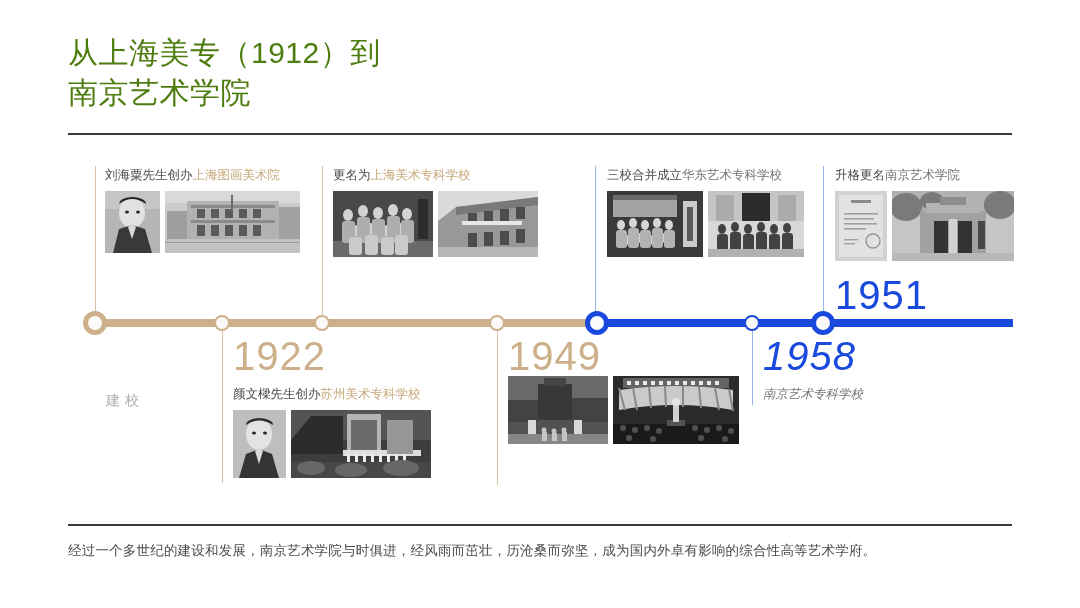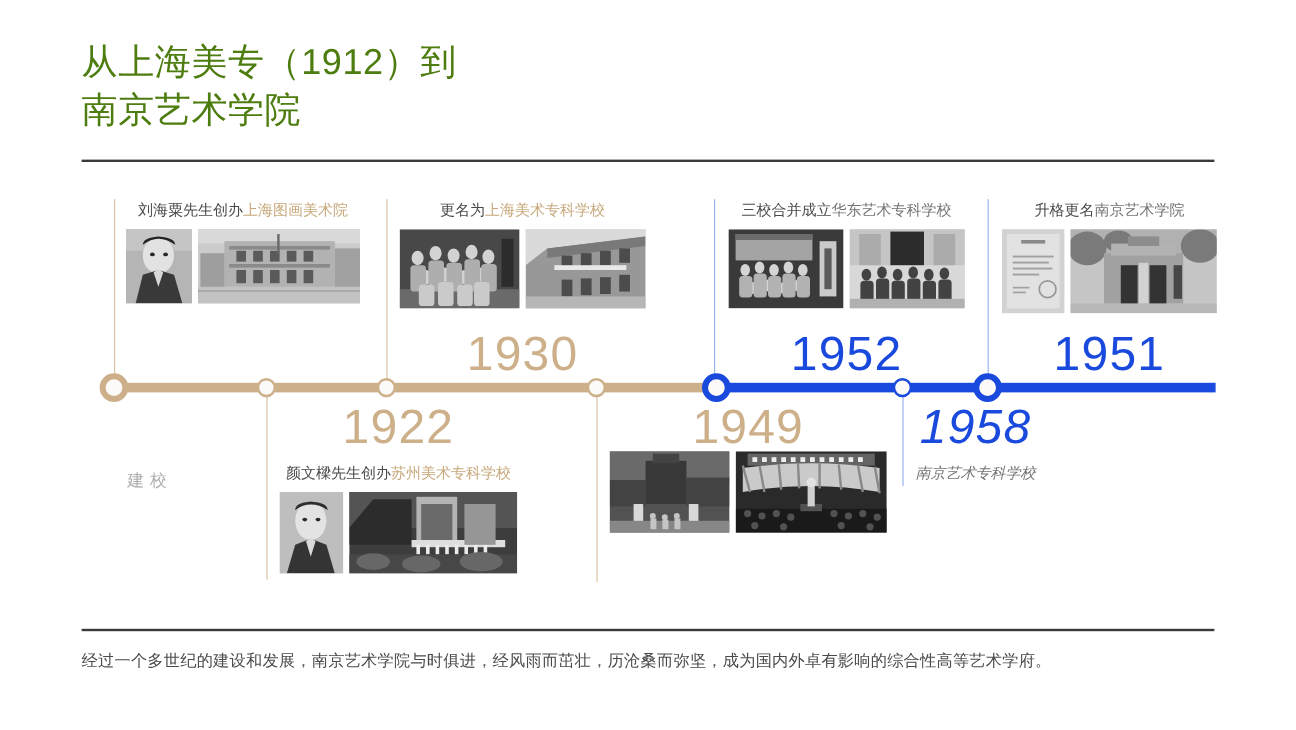--- a/index.html
+++ b/index.html
@@ -86,21 +86,20 @@
     width: 1px;
     background: #d8c3a5;
     z-index: 1;
   }
   .stem.blue { background: #9bb3ef; }
 
   
   .entry {
     position: absolute;
     z-index: 3;
-    text-align: center;
   }
   .entry .caption {
     font-size: 12.5px;
     color: #4a4a4a;
     line-height: 1.4;
     white-space: nowrap;
     margin-bottom: 6px;
   }
   .entry .caption .hl { color: #c7a87a; }
   .entry.blue-entry .caption .hl { color: #737373; }
@@ -281,21 +280,20 @@
           <rect x="30" y="42" width="9" height="14"></rect>
             <rect x="46" y="41" width="9" height="14"></rect>
           <rect x="62" y="40" width="9" height="14"></rect>
             <rect x="78" y="38" width="9" height="14"></rect>
         </g>
         <rect x="24" y="30" width="60" height="4" fill="#ece7e0"></rect>
         <rect x="0" y="56" width="100" height="10" fill="#bab5ae"></rect>
       </svg>
     </div>
   </div>
-  <div class="year" style="margin-top:18px;">1930</div>
 </div>
 
 <div class="entry blue-entry" style="left:607px; top:167px;">
   <div class="caption">
     <span>三校合并成立</span><span class="hl">华东艺术专科学校</span>
   </div>
   <div class="photos">
     <div class="photo" style="width:96px;height:66px;">
       <svg width="96" height="66" viewBox="0 0 96 66">
         <rect width="96" height="66" fill="#3c3a37"></rect>
@@ -343,21 +341,20 @@
             <rect x="22" y="41" width="11" height="22" rx="3"></rect>
           <rect x="35" y="43" width="11" height="20" rx="3"></rect>
             <rect x="48" y="41" width="11" height="22" rx="3"></rect>
           <rect x="61" y="43" width="11" height="20" rx="3"></rect>
             <rect x="74" y="42" width="11" height="21" rx="3"></rect>
         </g>
         <rect x="0" y="58" width="96" height="8" fill="#b5b0a9"></rect>
       </svg>
     </div>
   </div>
-  <div class="year" style="margin-top:18px;">1952</div>
 </div>
 
 <div class="entry blue-entry" style="left:835px; top:167px;">
   <div class="caption">
     <span>升格更名</span><span class="hl">南京艺术学院</span>
   </div>
   <div class="photos">
     <div class="photo" style="width:52px;height:70px;">
       <svg width="52" height="70" viewBox="0 0 52 70">
         <rect width="52" height="70" fill="#d6d2cb"></rect>

